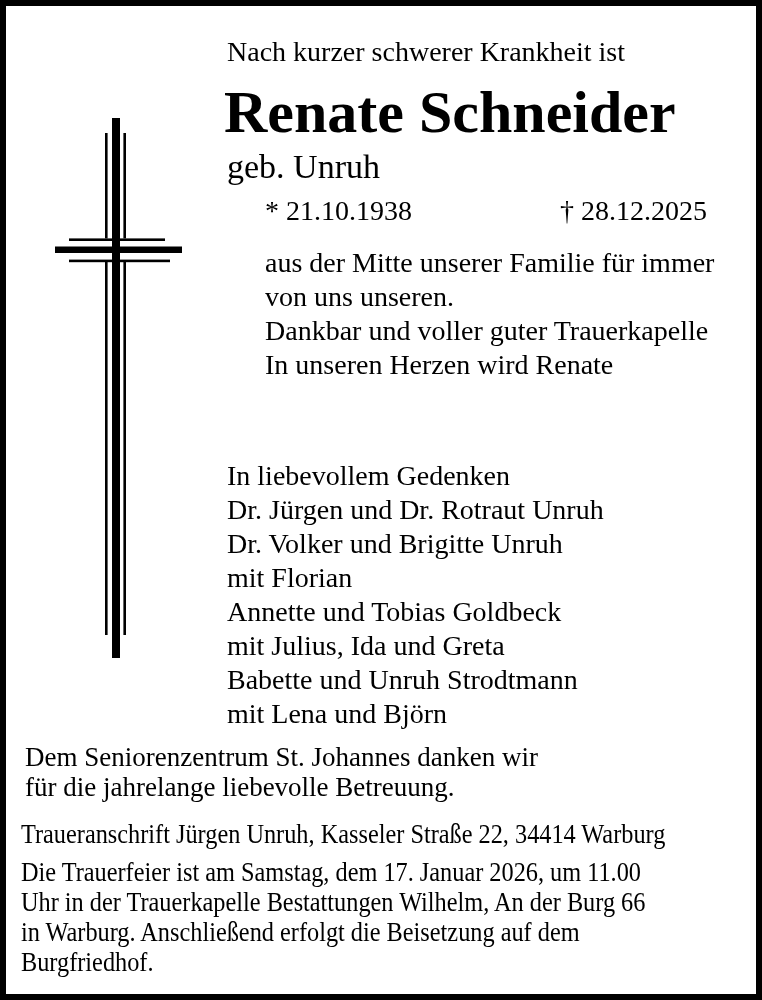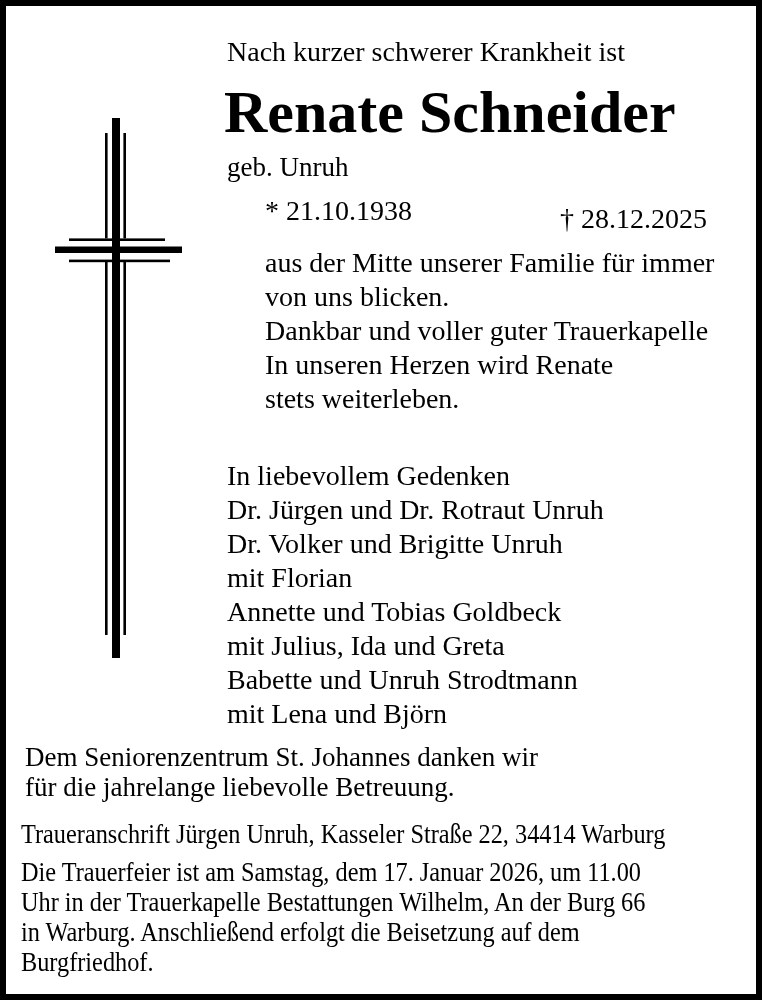--- a/index.html
+++ b/index.html
@@ -19,23 +19,23 @@
   .frame {
     position: absolute;
     inset: 0;
     border: 6px solid #000000;
     pointer-events: none;
   }
   .abs { position: absolute; white-space: nowrap; }
 
   .intro       { left: 227px; top: 35px;  font-size: 28px; line-height: 34px; }
   .name        { left: 224px; top: 82px;  font-size: 60px; line-height: 60px; font-weight: bold; }
-  .maiden      { left: 227px; top: 150px; font-size: 27px; line-height: 34px; }
+  .maiden      { left: 227px; top: 150px; font-size: 34px; line-height: 34px; }
   .dates       { left: 227px; top: 194px; font-size: 28px; line-height: 34px; width: 460px; margin-left: 38px; }
-  .death-date  { position: absolute; left: 295px; top: 8px; white-space: nowrap; }
+  .death-date  { position: absolute; left: 295px; top: 0; white-space: nowrap; }
 
   .body-block  { left: 227px; top: 246px; font-size: 28px; line-height: 34px; margin-left: 38px; }
   .gedenken    { left: 227px; top: 459px; font-size: 28px; line-height: 34px; }
   .mourner     { font-weight: normal; }
 
   .thanks      { left: 25px;  top: 742px; font-size: 27px; line-height: 30px; }
   .address     { left: 21px;  top: 819px; font-size: 27px; line-height: 30px;
                  transform: scaleX(0.9); transform-origin: left top; }
   .funeral     { left: 21px;  top: 857px; font-size: 27px; line-height: 30px;
                  transform: scaleX(0.9); transform-origin: left top; }
@@ -73,24 +73,23 @@
 
   <div class="abs maiden">geb. Unruh</div>
 
   <div class="abs dates">
     <span>* 21.10.1938</span>
     <span class="death-date">† 28.12.2025</span>
   </div>
 
   <div class="abs body-block">
     <div class="line">aus der Mitte unserer Familie für immer</div>
-    <div class="line">von uns blicken.</div>
+    <div class="line">von uns unseren.</div>
     <div class="line">Dankbar und voller guter Trauerkapelle</div>
     <div class="line">In unseren Herzen wird Renate</div>
-    <div class="line">stets weiterleben.</div>
   </div>
 
   <div class="abs gedenken">
     <div class="line">In liebevollem Gedenken</div>
     <div class="line mourner">Dr. Jürgen und Dr. Rotraut Unruh</div>
     <div class="line mourner">Dr. Volker und Brigitte Unruh</div>
     <div class="line mourner">mit Florian</div>
     <div class="line mourner">Annette und Tobias Goldbeck</div>
     <div class="line mourner">mit Julius, Ida und Greta</div>
     <div class="line mourner">Babette und Unruh Strodtmann</div>

